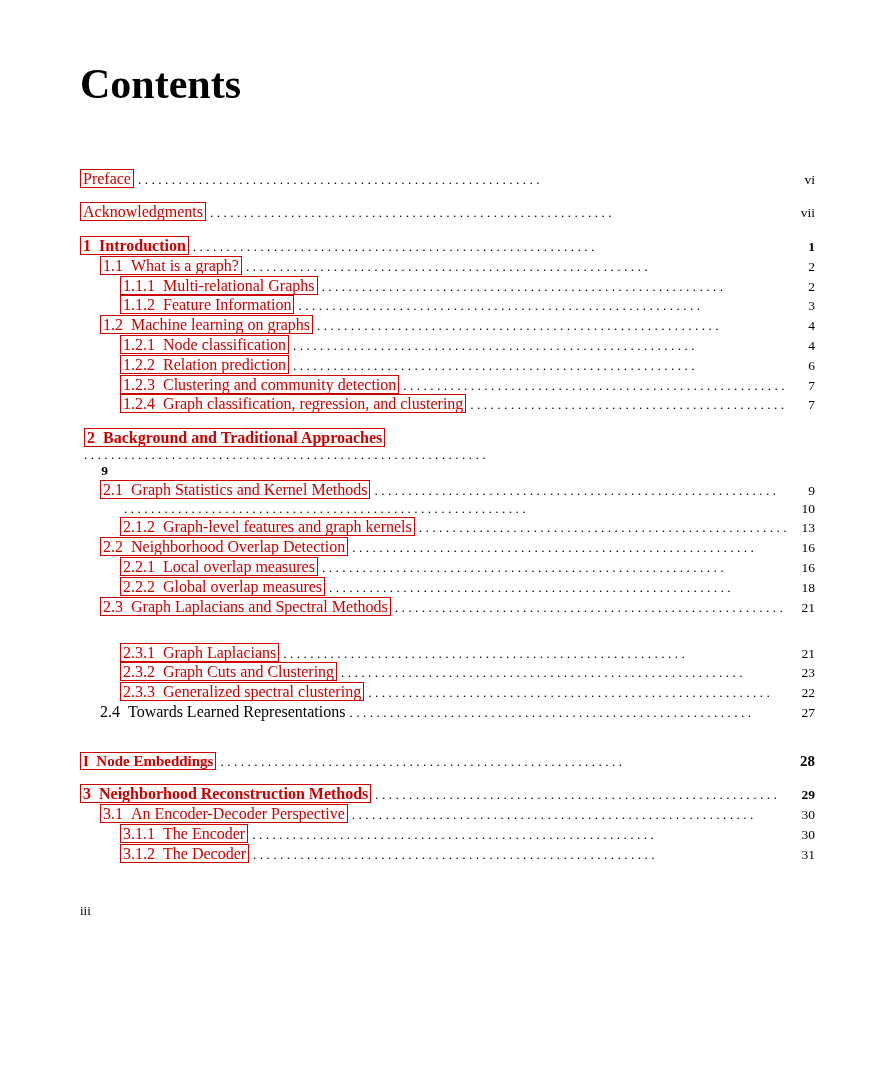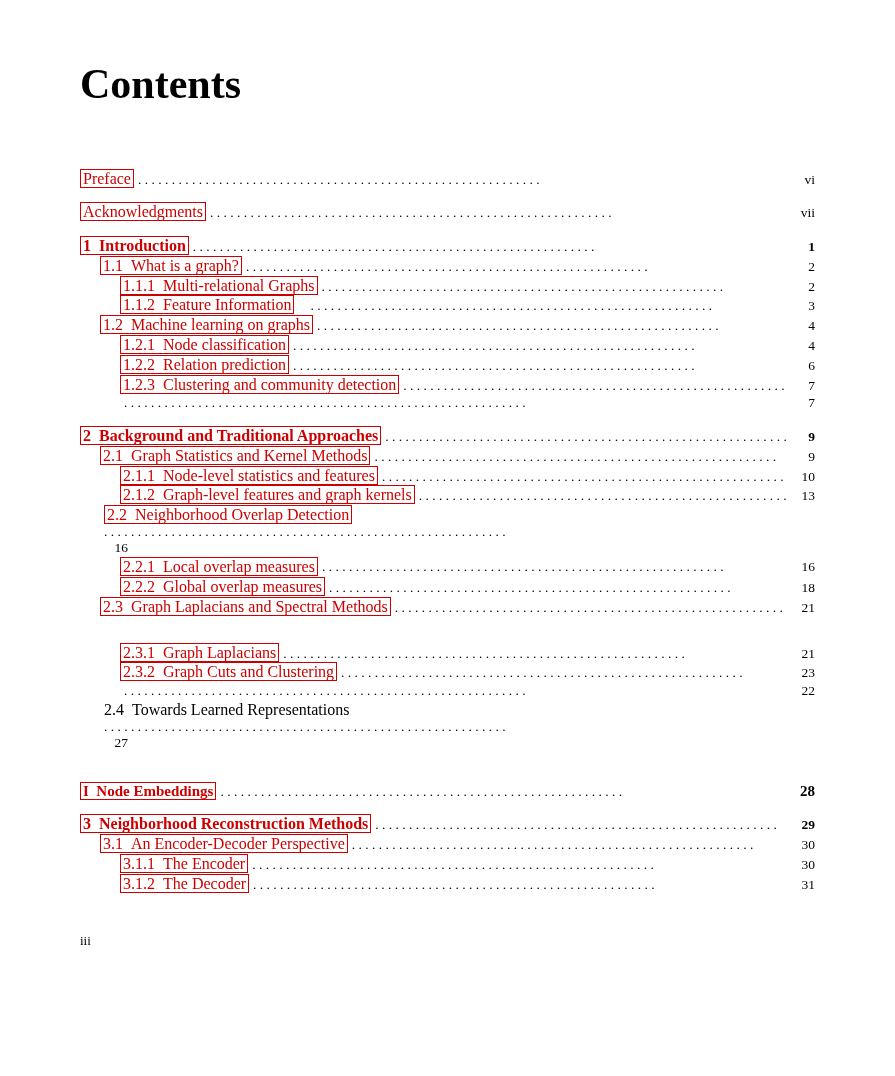--- a/index.html
+++ b/index.html
@@ -121,21 +121,21 @@
     <div class="toc-entry" style="padding-left: 20px;">
       <span class="entry-label"><a class="toc-link-inline" href="#">1.1&nbsp;&nbsp;What is a graph?</a></span>
       <span class="entry-dots"> . . . . . . . . . . . . . . . . . . . . . . . . . . . . . . . . . . . . . . . . . . . . . . . . . . . . . . . . . . . . </span>
       <span class="entry-page">2</span>
     </div>
     <div class="toc-entry" style="padding-left: 40px;">
       <span class="entry-label"><a class="toc-link-inline" href="#">1.1.1&nbsp;&nbsp;Multi-relational Graphs</a></span>
       <span class="entry-dots"> . . . . . . . . . . . . . . . . . . . . . . . . . . . . . . . . . . . . . . . . . . . . . . . . . . . . . . . . . . . . </span>
       <span class="entry-page">2</span>
     </div>
-    <div class="toc-entry" style="padding-left: 40px; gap: 12px;">
+    <div class="toc-entry" style="padding-left: 40px;">
       <span class="entry-label"><a class="toc-link-inline" href="#">1.1.2&nbsp;&nbsp;Feature Information</a></span>
       <span class="entry-dots"> . . . . . . . . . . . . . . . . . . . . . . . . . . . . . . . . . . . . . . . . . . . . . . . . . . . . . . . . . . . . </span>
       <span class="entry-page">3</span>
     </div>
     <div class="toc-entry" style="padding-left: 20px;">
       <span class="entry-label"><a class="toc-link-inline" href="#">1.2&nbsp;&nbsp;Machine learning on graphs</a></span>
       <span class="entry-dots"> . . . . . . . . . . . . . . . . . . . . . . . . . . . . . . . . . . . . . . . . . . . . . . . . . . . . . . . . . . . . </span>
       <span class="entry-page">4</span>
     </div>
     <div class="toc-entry" style="padding-left: 40px;">
@@ -147,50 +147,50 @@
       <span class="entry-label"><a class="toc-link-inline" href="#">1.2.2&nbsp;&nbsp;Relation prediction</a></span>
       <span class="entry-dots"> . . . . . . . . . . . . . . . . . . . . . . . . . . . . . . . . . . . . . . . . . . . . . . . . . . . . . . . . . . . . </span>
       <span class="entry-page">6</span>
     </div>
     <div class="toc-entry" style="padding-left: 40px;">
       <span class="entry-label"><a class="toc-link-inline" href="#">1.2.3&nbsp;&nbsp;Clustering and community detection</a></span>
       <span class="entry-dots"> . . . . . . . . . . . . . . . . . . . . . . . . . . . . . . . . . . . . . . . . . . . . . . . . . . . . . . . . . . . . </span>
       <span class="entry-page">7</span>
     </div>
     <div class="toc-entry" style="padding-left: 40px;">
+      <span class="entry-label"><a class="toc-link-inline" href="#">1.2.4&nbsp;&nbsp;Graph classification, regression, and clustering</a></span>
       <span class="entry-dots"> . . . . . . . . . . . . . . . . . . . . . . . . . . . . . . . . . . . . . . . . . . . . . . . . . . . . . . . . . . . . </span>
       <span class="entry-page">7</span>
     </div>
     <div class="spacer"></div>
-    <div class="toc-entry bold" style="padding-left: 0px;">
+    <div class="toc-entry bold" style="padding-left: 0px; flex-direction: column;">
       <span class="entry-label"><a class="toc-link-inline" href="#">2&nbsp;&nbsp;Background and Traditional Approaches</a></span>
       <span class="entry-dots"> . . . . . . . . . . . . . . . . . . . . . . . . . . . . . . . . . . . . . . . . . . . . . . . . . . . . . . . . . . . . </span>
       <span class="entry-page">9</span>
     </div>
     <div class="toc-entry" style="padding-left: 20px;">
       <span class="entry-label"><a class="toc-link-inline" href="#">2.1&nbsp;&nbsp;Graph Statistics and Kernel Methods</a></span>
       <span class="entry-dots"> . . . . . . . . . . . . . . . . . . . . . . . . . . . . . . . . . . . . . . . . . . . . . . . . . . . . . . . . . . . . </span>
       <span class="entry-page">9</span>
     </div>
     <div class="toc-entry" style="padding-left: 40px;">
-      <span class="entry-label"><a class="toc-link-inline" href="#">2.1.1&nbsp;&nbsp;Node-level statistics and features</a></span>
       <span class="entry-dots"> . . . . . . . . . . . . . . . . . . . . . . . . . . . . . . . . . . . . . . . . . . . . . . . . . . . . . . . . . . . . </span>
       <span class="entry-page">10</span>
     </div>
     <div class="toc-entry" style="padding-left: 40px;">
       <span class="entry-label"><a class="toc-link-inline" href="#">2.1.2&nbsp;&nbsp;Graph-level features and graph kernels</a></span>
       <span class="entry-dots"> . . . . . . . . . . . . . . . . . . . . . . . . . . . . . . . . . . . . . . . . . . . . . . . . . . . . . . . . . . . . </span>
       <span class="entry-page">13</span>
     </div>
-    <div class="toc-entry" style="padding-left: 20px; flex-direction: column;">
+    <div class="toc-entry" style="padding-left: 20px;">
       <span class="entry-label"><a class="toc-link-inline" href="#">2.2&nbsp;&nbsp;Neighborhood Overlap Detection</a></span>
       <span class="entry-dots"> . . . . . . . . . . . . . . . . . . . . . . . . . . . . . . . . . . . . . . . . . . . . . . . . . . . . . . . . . . . . </span>
       <span class="entry-page">16</span>
     </div>
-    <div class="toc-entry" style="padding-left: 40px; align-items: center;">
+    <div class="toc-entry" style="padding-left: 40px;">
       <span class="entry-label"><a class="toc-link-inline" href="#">2.2.1&nbsp;&nbsp;Local overlap measures</a></span>
       <span class="entry-dots"> . . . . . . . . . . . . . . . . . . . . . . . . . . . . . . . . . . . . . . . . . . . . . . . . . . . . . . . . . . . . </span>
       <span class="entry-page">16</span>
     </div>
     <div class="toc-entry" style="padding-left: 40px; align-items: flex-end;">
       <span class="entry-label"><a class="toc-link-inline" href="#">2.2.2&nbsp;&nbsp;Global overlap measures</a></span>
       <span class="entry-dots"> . . . . . . . . . . . . . . . . . . . . . . . . . . . . . . . . . . . . . . . . . . . . . . . . . . . . . . . . . . . . </span>
       <span class="entry-page">18</span>
     </div>
     <div class="toc-entry" style="padding-left: 20px;">
@@ -202,24 +202,25 @@
       <span class="entry-label"><a class="toc-link-inline" href="#">2.3.1&nbsp;&nbsp;Graph Laplacians</a></span>
       <span class="entry-dots"> . . . . . . . . . . . . . . . . . . . . . . . . . . . . . . . . . . . . . . . . . . . . . . . . . . . . . . . . . . . . </span>
       <span class="entry-page">21</span>
     </div>
     <div class="toc-entry" style="padding-left: 40px;">
       <span class="entry-label"><a class="toc-link-inline" href="#">2.3.2&nbsp;&nbsp;Graph Cuts and Clustering</a></span>
       <span class="entry-dots"> . . . . . . . . . . . . . . . . . . . . . . . . . . . . . . . . . . . . . . . . . . . . . . . . . . . . . . . . . . . . </span>
       <span class="entry-page">23</span>
     </div>
     <div class="toc-entry" style="padding-left: 40px;">
+      <span class="entry-label"><a class="toc-link-inline" href="#">2.3.3&nbsp;&nbsp;Generalized spectral clustering</a></span>
       <span class="entry-dots"> . . . . . . . . . . . . . . . . . . . . . . . . . . . . . . . . . . . . . . . . . . . . . . . . . . . . . . . . . . . . </span>
       <span class="entry-page">22</span>
     </div>
-    <div class="toc-entry" style="padding-left: 20px; flex-direction: column;">
+    <div class="toc-entry" style="padding-left: 20px;">
       <span class="entry-label">2.4&nbsp;&nbsp;Towards Learned Representations</span>
       <span class="entry-dots"> . . . . . . . . . . . . . . . . . . . . . . . . . . . . . . . . . . . . . . . . . . . . . . . . . . . . . . . . . . . . </span>
       <span class="entry-page">27</span>
     </div>
     <div class="spacer-xl"></div>
     <div class="toc-entry bold part-level" style="padding-left: 0px;">
       <span class="entry-label"><a class="toc-link-inline" href="#">I&nbsp;&nbsp;Node Embeddings</a></span>
       <span class="entry-dots"> . . . . . . . . . . . . . . . . . . . . . . . . . . . . . . . . . . . . . . . . . . . . . . . . . . . . . . . . . . . . </span>
       <span class="entry-page">28</span>
     </div>

